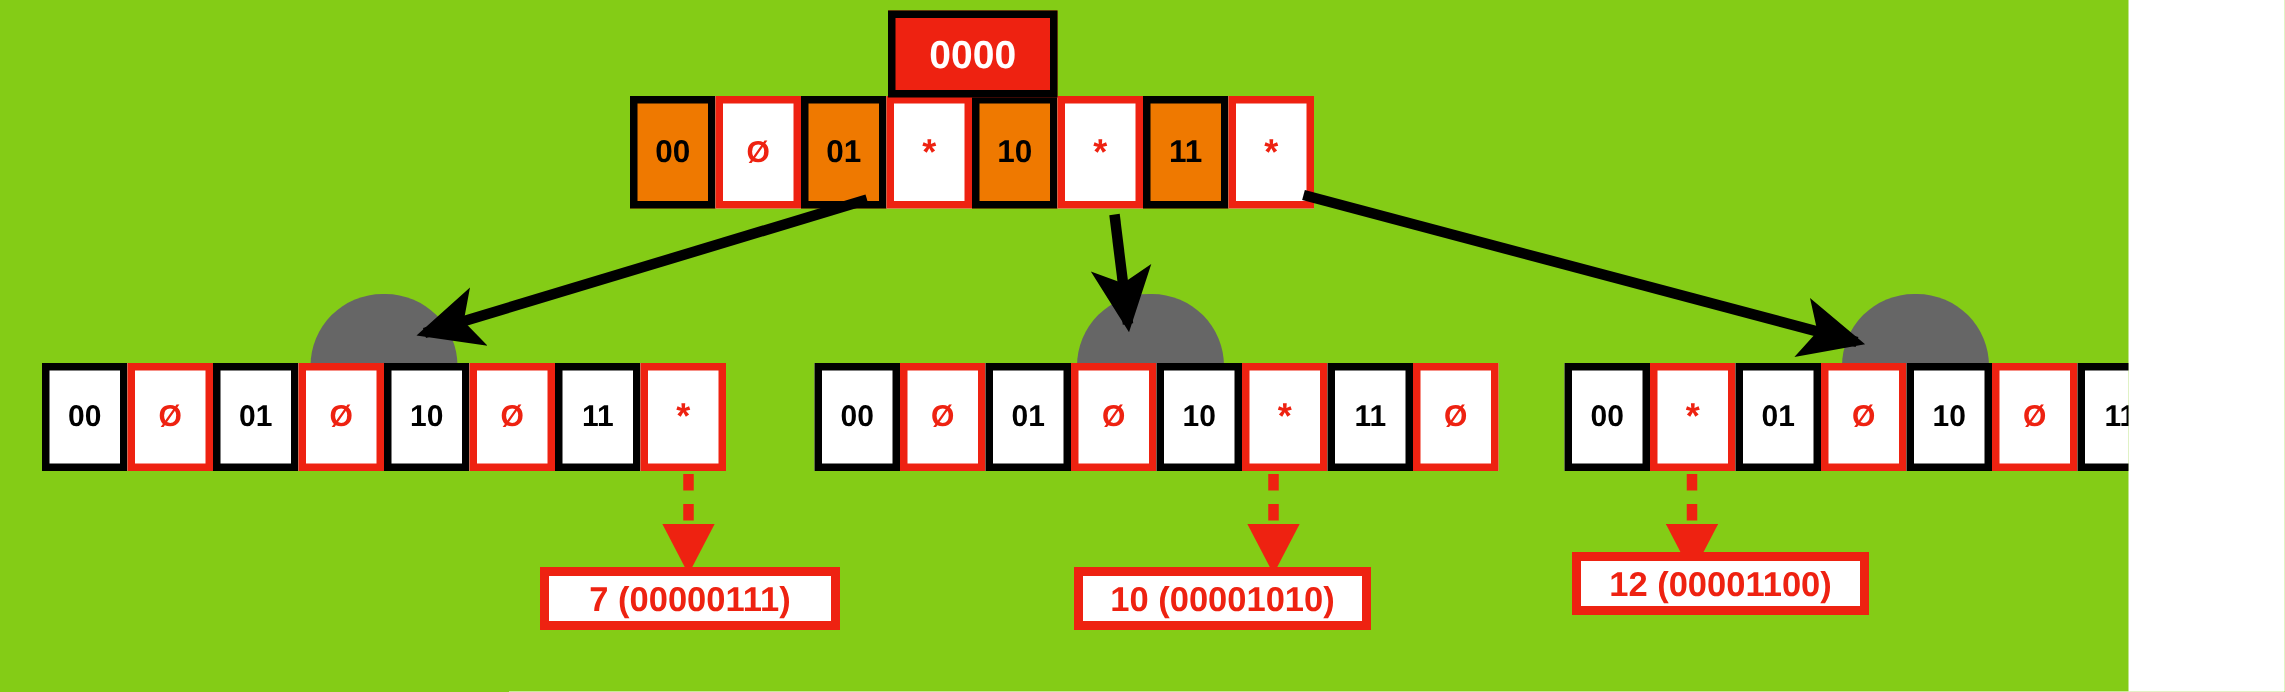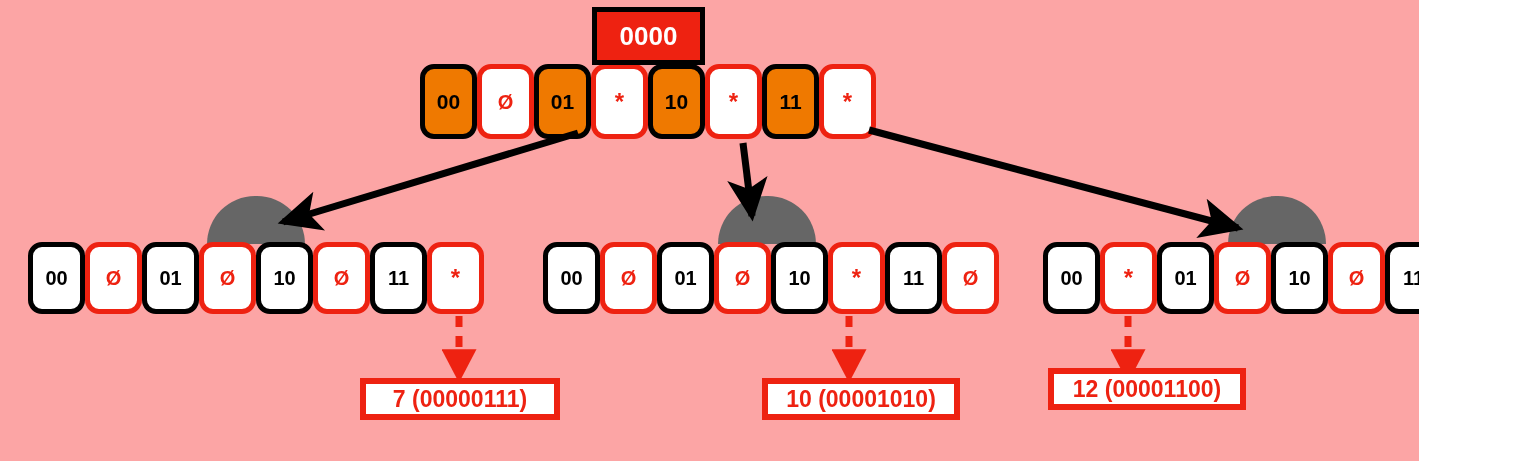--- a/index.html
+++ b/index.html
@@ -7,40 +7,39 @@
     padding: 0;
     background: #ffffff;
   }
   body {
     font-family: "Liberation Sans", sans-serif;
   }
   #canvas {
     position: relative;
     width: 1419px;
     height: 461px;
-    background: #fca5a5;
+    background: #84cc16;
     overflow: hidden;
   }
 
   
   .node {
     position: absolute;
     display: flex;
     box-sizing: border-box;
   }
   .cell {
     position: relative;
     box-sizing: border-box;
     display: flex;
     align-items: center;
     justify-content: center;
     font-weight: bold;
     line-height: 1;
     background: #ffffff;
-    border-radius: 14px;
   }
 
   
   .root-node { left: 420px; top: 64px; z-index: 6; }
   .root-node .cell {
     width: 57px;
     height: 75px;
     font-size: 21px;
   }
   .cell.key-hl {
@@ -112,21 +111,21 @@
     background: #ffffff;
     color: #ee2211;
     font-size: 23px;
     font-weight: bold;
     display: flex;
     align-items: center;
     justify-content: center;
     z-index: 6;
   }
   #value-box-0 { left: 360px; top: 378px; width: 200px; }
-  #value-box-1 { left: 762px; top: 378px; width: 198px; }
+  #value-box-1 { left: 716px; top: 378px; width: 198px; }
   #value-box-2 { left: 1048px; top: 368px; width: 198px; }
 
   
   .layer {
     position: absolute;
     left: 0;
     top: 0;
     width: 1523px;
     height: 461px;
   }

